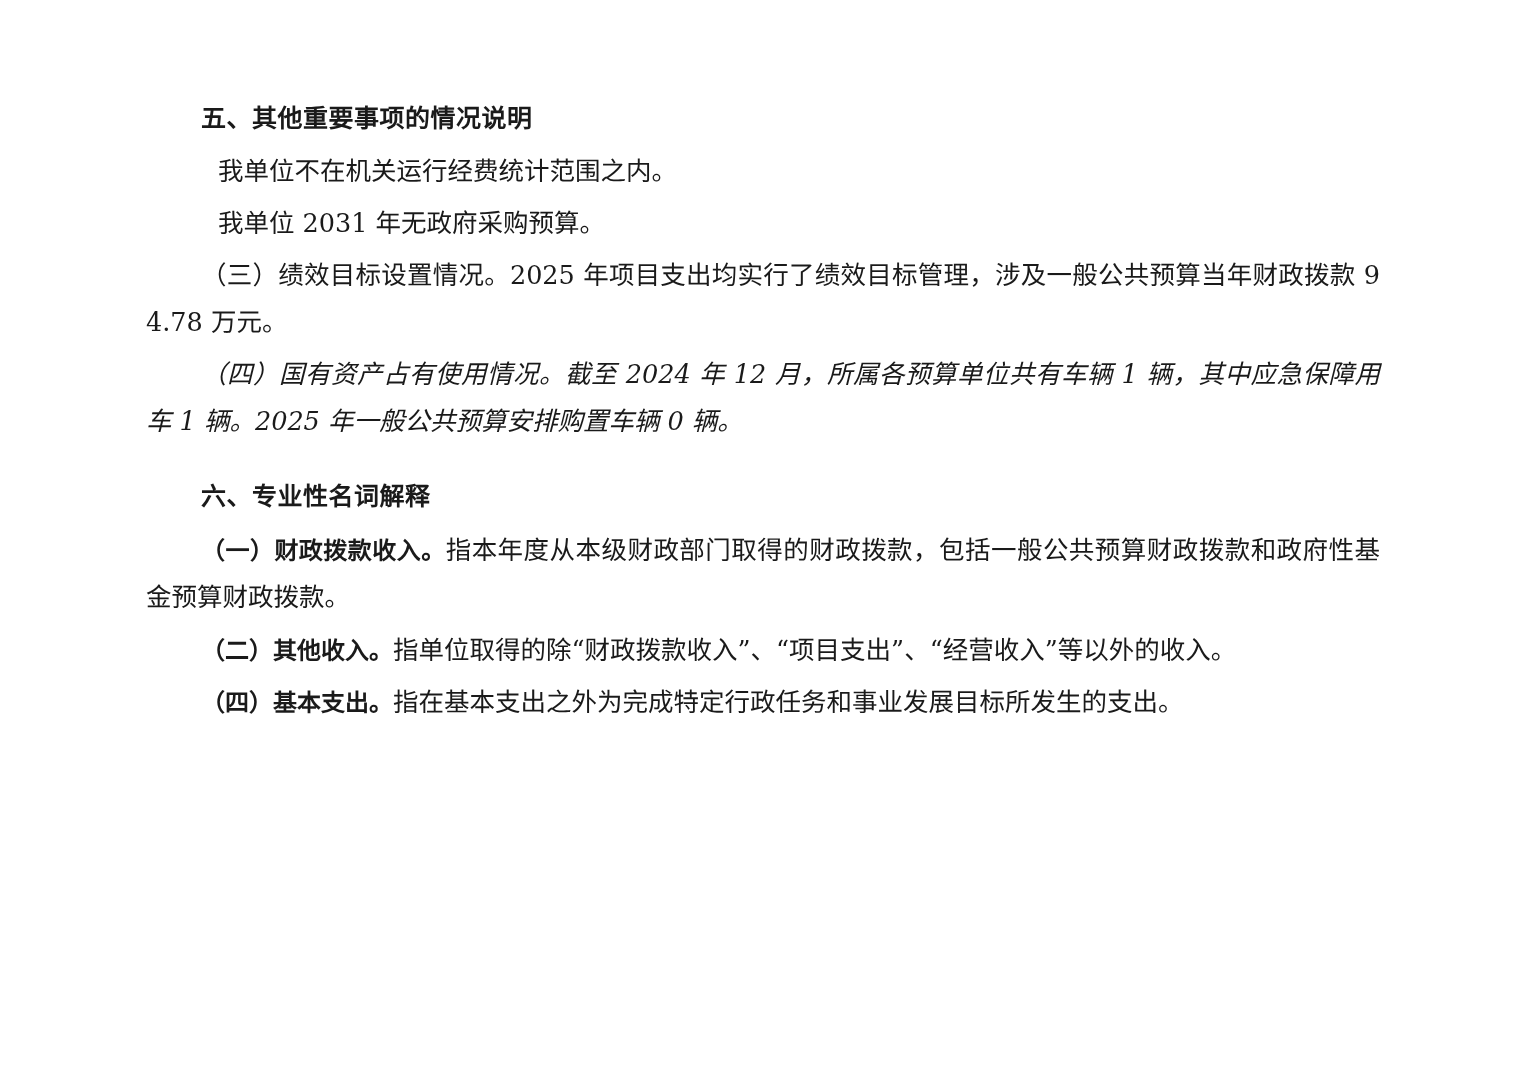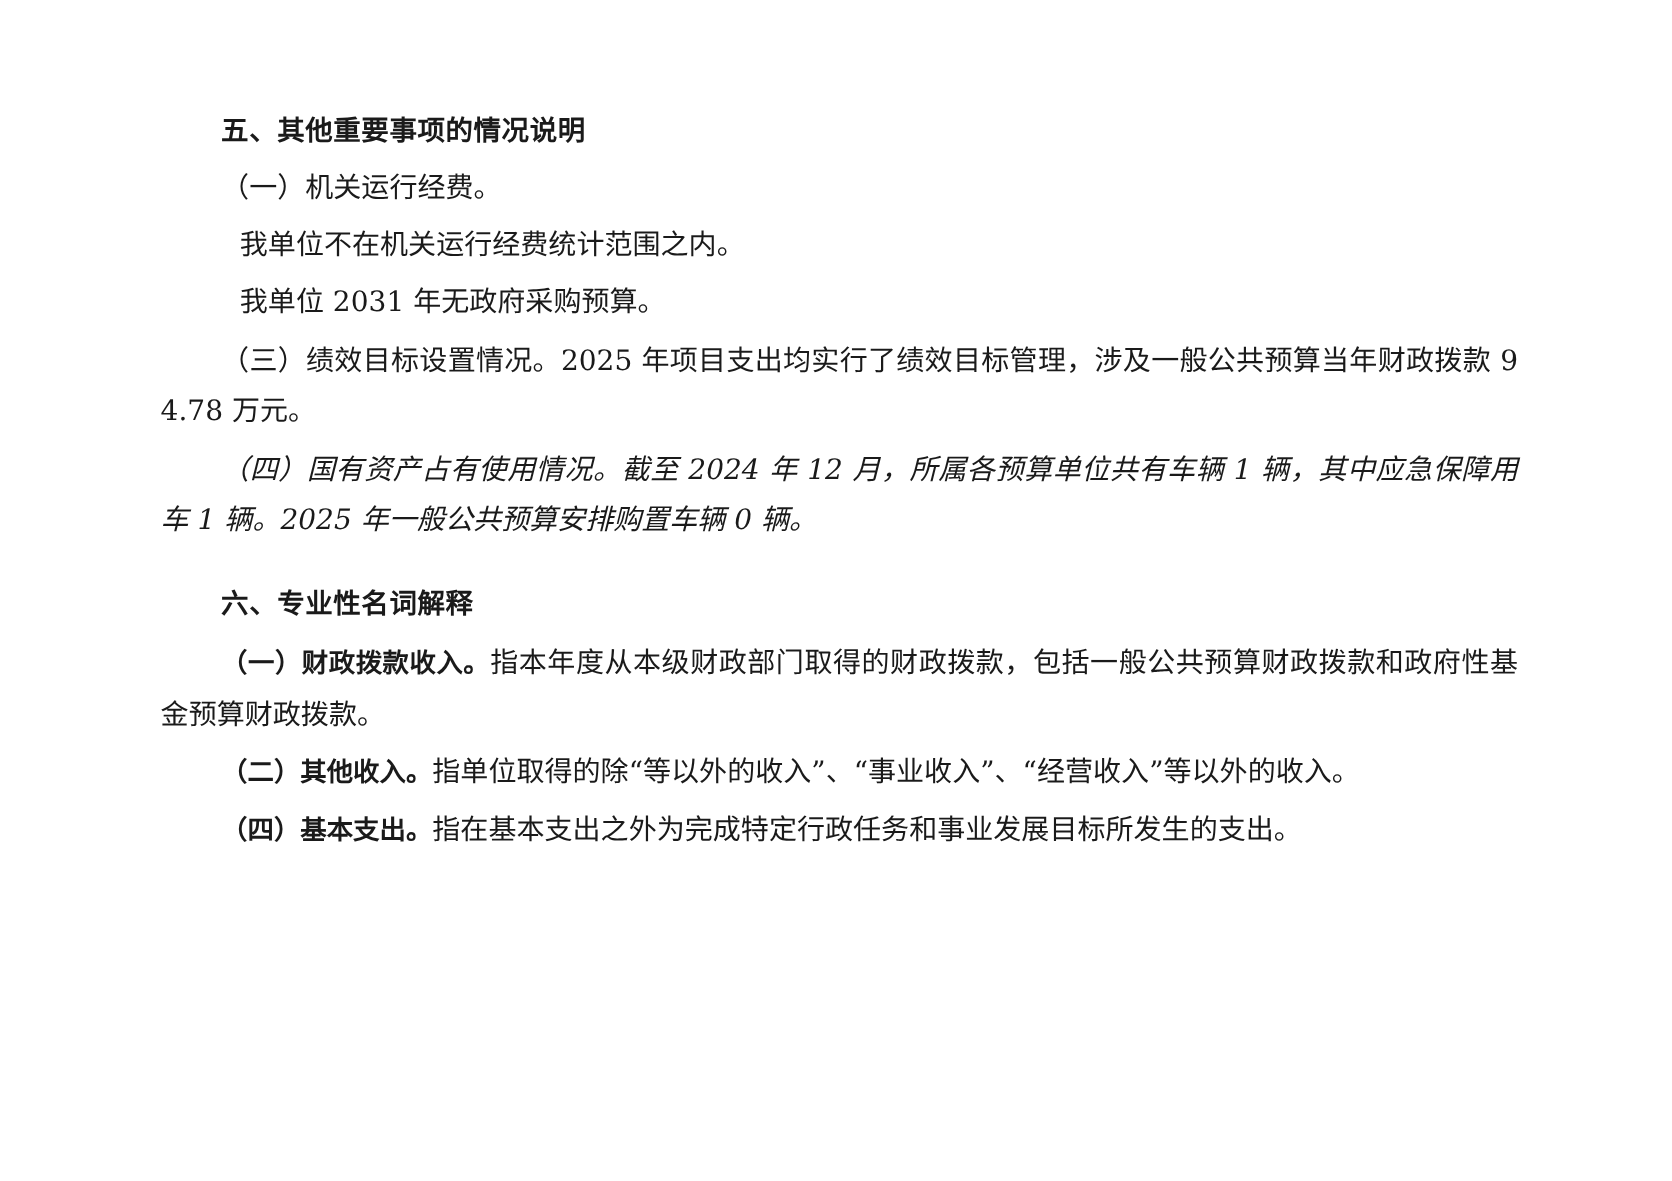--- a/index.html
+++ b/index.html
@@ -67,23 +67,20 @@
 </head>
 <body>
 
 <div class="page">
   <div class="doc-body">
 
     <div class="heading-block">
       <h2 class="section-heading">五、其他重要事项的情况说明</h2>
     </div>
 
-    <p class="para">
-      <span class="plain">（一）机关运行经费。</span>
-    </p>
 
     <p class="para indent-wide">
       <span class="plain">我单位不在机关运行经费统计范围之内。</span>
     </p>
 
 
     <p class="para indent-wide">
       <span class="plain">我单位 2031 年无政府采购预算。</span>
     </p>
 
@@ -97,21 +94,21 @@
 
     <div class="heading-block second">
       <h2 class="section-heading">六、专业性名词解释</h2>
     </div>
 
     <p class="para">
       <span class="sub-label">（一）财政拨款收入。</span><span class="plain">指本年度从本级财政部门取得的财政拨款，包括一般公共预算财政拨款和政府性基金预算财政拨款。</span>
     </p>
 
     <p class="para">
-      <span class="sub-label">（二）其他收入。</span><span class="plain">指单位取得的除“等以外的收入”、“事业收入”、“经营收入”等以外的收入。</span>
+      <span class="sub-label">（二）其他收入。</span><span class="plain">指单位取得的除“财政拨款收入”、“项目支出”、“经营收入”等以外的收入。</span>
     </p>
 
 
     <p class="para">
       <span class="sub-label">（四）基本支出。</span><span class="plain">指在基本支出之外为完成特定行政任务和事业发展目标所发生的支出。</span>
     </p>
 
   </div>
 </div>
 

